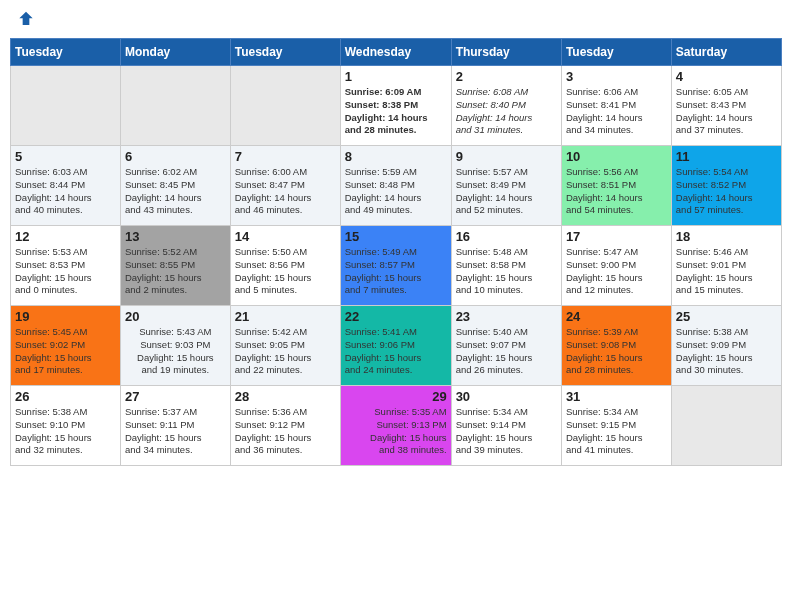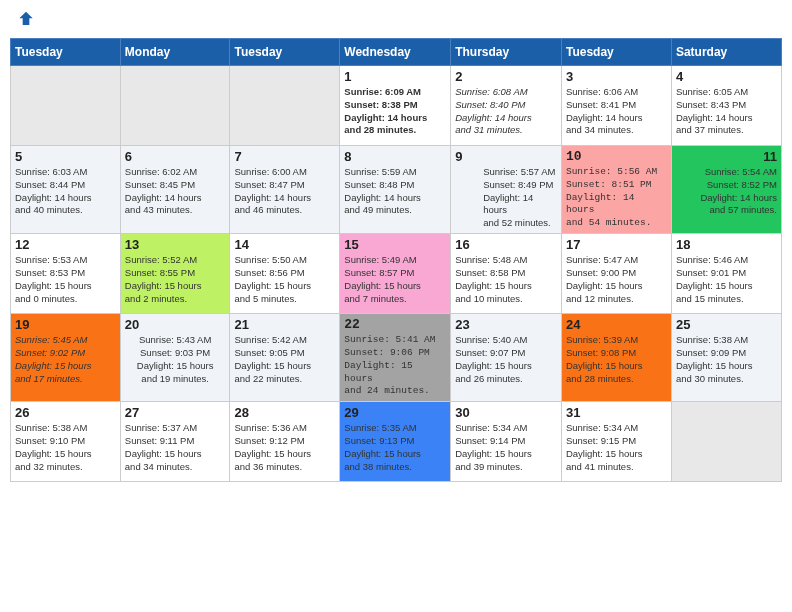--- a/index.html
+++ b/index.html
@@ -187,63 +187,63 @@
         </td>
         <td style="background: rgb(240, 244, 248);">
           <div class="day-number">8</div>
           <div class="day-info" style="white-space: pre-line;">Sunrise: 5:59 AM
 Sunset: 8:48 PM
 Daylight: 14 hours
 and 49 minutes.</div>
         </td>
         <td style="background: rgb(240, 244, 248);">
           <div class="day-number">9</div>
-          <div class="day-info" style="white-space: pre-line; margin-left: 28px;">Sunrise: 5:57 AM
+          <div class="day-info" style="white-space: pre-line;">Sunrise: 5:57 AM
 Sunset: 8:49 PM
 Daylight: 14 hours
 and 52 minutes.</div>
         </td>
-        <td style="background: #fca5a5; font-family: Liberation Mono, monospace;">
+        <td style="background: #86efac;">
           <div class="day-number">10</div>
           <div class="day-info" style="white-space: pre-line;">Sunrise: 5:56 AM
 Sunset: 8:51 PM
 Daylight: 14 hours
 and 54 minutes.</div>
         </td>
-        <td style="background: #22c55e; text-align: right;">
+        <td style="background: #0ea5e9;">
           <div class="day-number">11</div>
           <div class="day-info" style="white-space: pre-line;">Sunrise: 5:54 AM
 Sunset: 8:52 PM
 Daylight: 14 hours
 and 57 minutes.</div>
         </td>
       </tr>
       <tr>
         <td style="background: rgb(255, 255, 255);">
           <div class="day-number">12</div>
           <div class="day-info" style="white-space: pre-line;">Sunrise: 5:53 AM
 Sunset: 8:53 PM
 Daylight: 15 hours
 and 0 minutes.</div>
         </td>
-        <td style="background: #bef264;">
+        <td style="background: #a3a3a3;">
           <div class="day-number">13</div>
           <div class="day-info" style="white-space: pre-line;">Sunrise: 5:52 AM
 Sunset: 8:55 PM
 Daylight: 15 hours
 and 2 minutes.</div>
         </td>
         <td style="background: rgb(255, 255, 255);">
           <div class="day-number">14</div>
           <div class="day-info" style="white-space: pre-line;">Sunrise: 5:50 AM
 Sunset: 8:56 PM
 Daylight: 15 hours
 and 5 minutes.</div>
         </td>
-        <td style="background: #f9a8d4;">
+        <td style="background: #3b82f6;">
           <div class="day-number">15</div>
           <div class="day-info" style="white-space: pre-line;">Sunrise: 5:49 AM
 Sunset: 8:57 PM
 Daylight: 15 hours
 and 7 minutes.</div>
         </td>
         <td style="background: rgb(255, 255, 255);">
           <div class="day-number">16</div>
           <div class="day-info" style="white-space: pre-line;">Sunrise: 5:48 AM
 Sunset: 8:58 PM
@@ -261,40 +261,40 @@
           <div class="day-number">18</div>
           <div class="day-info" style="white-space: pre-line;">Sunrise: 5:46 AM
 Sunset: 9:01 PM
 Daylight: 15 hours
 and 15 minutes.</div>
         </td>
       </tr>
       <tr>
         <td style="background: #f97316;">
           <div class="day-number">19</div>
-          <div class="day-info" style="white-space: pre-line; font-style: italic;">Sunrise: 5:45 AM
+          <div class="day-info" style="white-space: pre-line;">Sunrise: 5:45 AM
 Sunset: 9:02 PM
 Daylight: 15 hours
 and 17 minutes.</div>
         </td>
         <td style="background: rgb(240, 244, 248);">
           <div class="day-number">20</div>
           <div class="day-info" style="white-space: pre-line; text-align: center;">Sunrise: 5:43 AM
 Sunset: 9:03 PM
 Daylight: 15 hours
 and 19 minutes.</div>
         </td>
         <td style="background: rgb(240, 244, 248);">
           <div class="day-number">21</div>
           <div class="day-info" style="white-space: pre-line;">Sunrise: 5:42 AM
 Sunset: 9:05 PM
 Daylight: 15 hours
 and 22 minutes.</div>
         </td>
-        <td style="background: #a3a3a3; font-family: Liberation Mono, monospace;">
+        <td style="background: #14b8a6;">
           <div class="day-number">22</div>
           <div class="day-info" style="white-space: pre-line;">Sunrise: 5:41 AM
 Sunset: 9:06 PM
 Daylight: 15 hours
 and 24 minutes.</div>
         </td>
         <td style="background: rgb(240, 244, 248);">
           <div class="day-number">23</div>
           <div class="day-info" style="white-space: pre-line;">Sunrise: 5:40 AM
 Sunset: 9:07 PM
@@ -331,21 +331,21 @@
 Daylight: 15 hours
 and 34 minutes.</div>
         </td>
         <td style="background: rgb(255, 255, 255);">
           <div class="day-number">28</div>
           <div class="day-info" style="white-space: pre-line;">Sunrise: 5:36 AM
 Sunset: 9:12 PM
 Daylight: 15 hours
 and 36 minutes.</div>
         </td>
-        <td style="background: #3b82f6;">
+        <td style="background: #d946ef; text-align: right;">
           <div class="day-number">29</div>
           <div class="day-info" style="white-space: pre-line;">Sunrise: 5:35 AM
 Sunset: 9:13 PM
 Daylight: 15 hours
 and 38 minutes.</div>
         </td>
         <td style="background: rgb(255, 255, 255);">
           <div class="day-number">30</div>
           <div class="day-info" style="white-space: pre-line;">Sunrise: 5:34 AM
 Sunset: 9:14 PM

